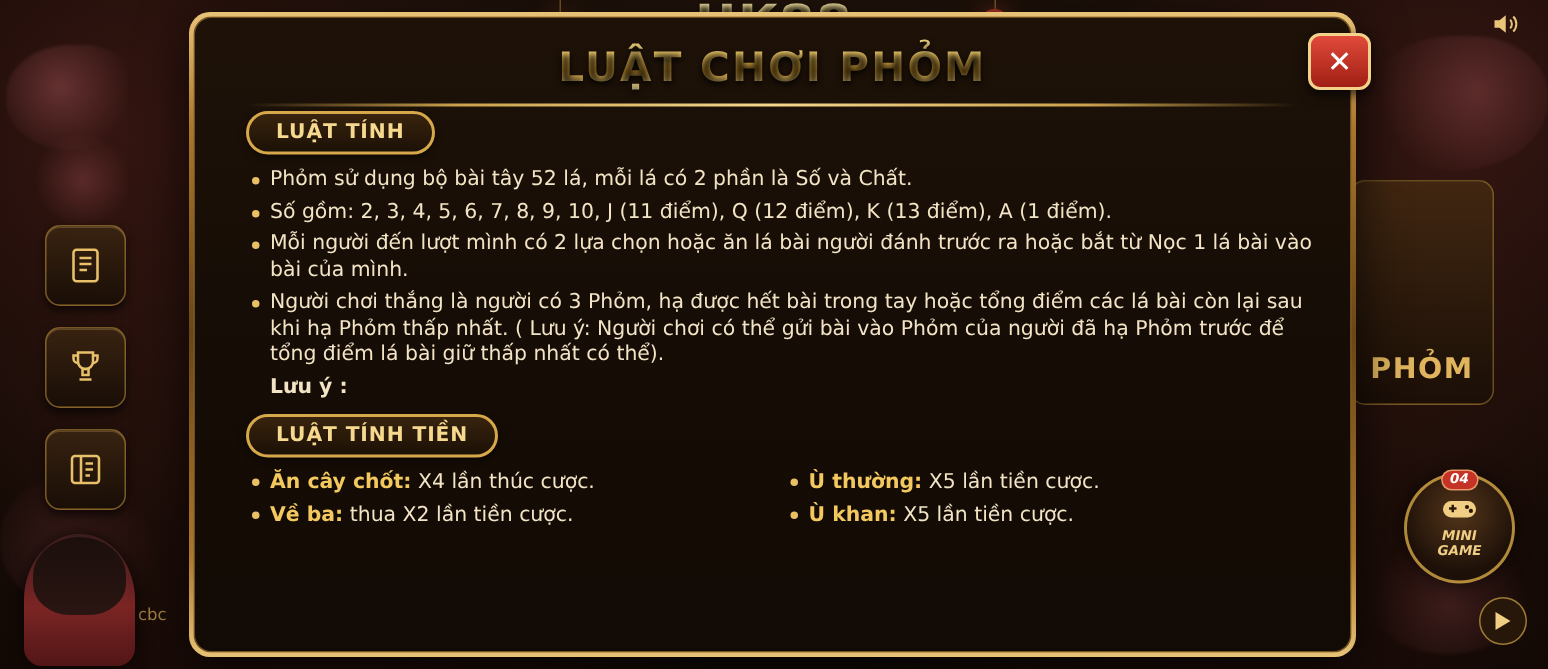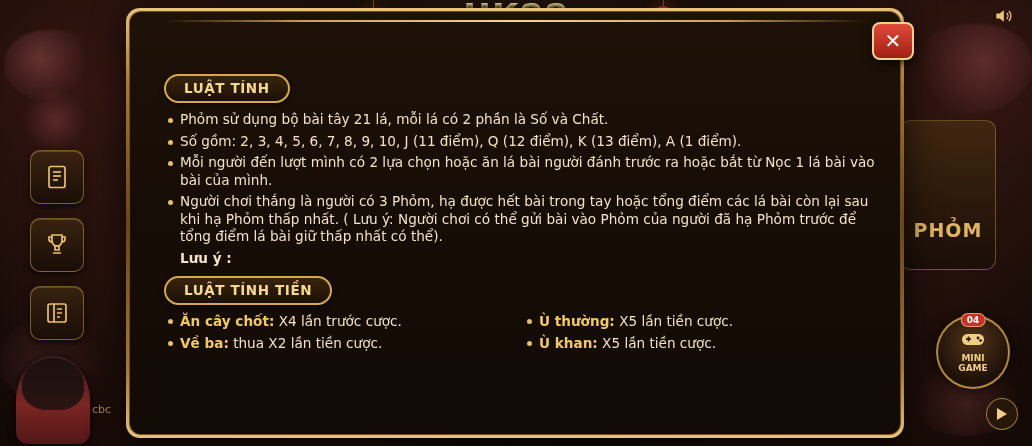--- a/index.html
+++ b/index.html
@@ -159,21 +159,21 @@
     right: 36px;
     top: 120px;
     width: 96px;
     height: 150px;
     border-radius: 10px;
     background: linear-gradient(180deg, rgba(70,44,18,.8), rgba(26,15,7,.9));
     border: 1px solid rgba(198,152,60,.45);
     display: flex;
     align-items: flex-end;
     justify-content: center;
-    padding-bottom: 28px;
+    padding-bottom: 12px;
     box-sizing: border-box;
     color: #e0b55e;
     font-size: 19px;
     font-weight: bold;
     letter-spacing: 1px;
     z-index: 2;
   }
   .mini-game {
     position: absolute;
     right: 22px;
@@ -183,20 +183,21 @@
     border-radius: 50%;
     background: radial-gradient(circle at 50% 35%, #53351a, #1d1008 70%);
     border: 2px solid rgba(214,168,70,.8);
     box-shadow: 0 0 12px rgba(0,0,0,.6);
     display: flex;
     flex-direction: column;
     align-items: center;
     justify-content: center;
     z-index: 4;
     color: #f0cf84;
+    font-style: italic;
   }
   .mini-game .mg-label {
     font-size: 9px;
     font-weight: bold;
     line-height: 10px;
     text-align: center;
     margin-top: 2px;
   }
   .mini-badge {
     position: absolute;
@@ -471,41 +472,42 @@
   </div>
 
   <div class="play-btn">
     <svg width="12" height="14" viewBox="0 0 12 14" fill="currentColor">
         <path d="M1 1l10 6-10 6z"></path>
       </svg>
   </div>
 
   <div class="modal">
     <div class="modal-inner">
+      <div class="modal-title">LUẬT CHƠI PHỎM</div>
       <div class="title-rule"></div>
 
       <div class="content">
 
         <div class="section-chip">LUẬT TÍNH</div>
 
         <ul class="rules">
-          <li>Phỏm sử dụng bộ bài tây 21 lá, mỗi lá có 2 phần là Số và Chất.</li>
+          <li>Phỏm sử dụng bộ bài tây 52 lá, mỗi lá có 2 phần là Số và Chất.</li>
           <li>Số gồm: 2, 3, 4, 5, 6, 7, 8, 9, 10, J (11 điểm), Q (12 điểm), K (13 điểm), A (1 điểm).</li>
           <li>Mỗi người đến lượt mình có 2 lựa chọn hoặc ăn lá bài người đánh trước ra hoặc bắt từ Nọc 1 lá bài vào bài của mình.</li>
           <li>Người chơi thắng là người có 3 Phỏm, hạ được hết bài trong tay hoặc tổng điểm các lá bài còn lại sau khi hạ Phỏm thấp nhất. ( Lưu ý: Người chơi có thể gửi bài vào Phỏm của người đã hạ Phỏm trước để tổng điểm lá bài giữ thấp nhất có thể).</li>
           <li class="sub-head">Lưu ý :</li>
         </ul>
 
         <div class="money-wrap">
           <div class="section-chip">LUẬT TÍNH TIỀN</div>
 
           <div class="money-cols">
             <div class="money-col">
               <ul>
-                <li><b>Ăn cây chốt:</b> <span>X4 lần trước cược.</span></li>
+                <li><b>Ăn cây chốt:</b> <span>X4 lần thúc cược.</span></li>
                 <li><b>Về ba:</b> <span>thua X2 lần tiền cược.</span></li>
 
               </ul>
             </div>
             <div class="money-col">
               <ul>
                 <li><b>Ù thường:</b> <span>X5 lần tiền cược.</span></li>
                 <li><b>Ù khan:</b> <span>X5 lần tiền cược.</span></li>
 
               </ul>

